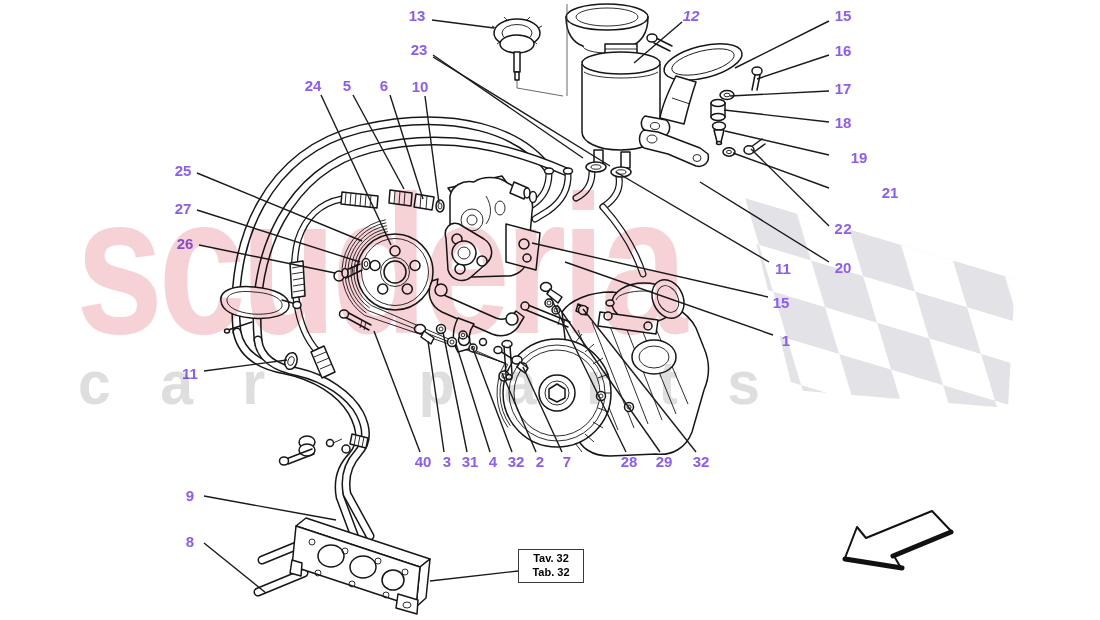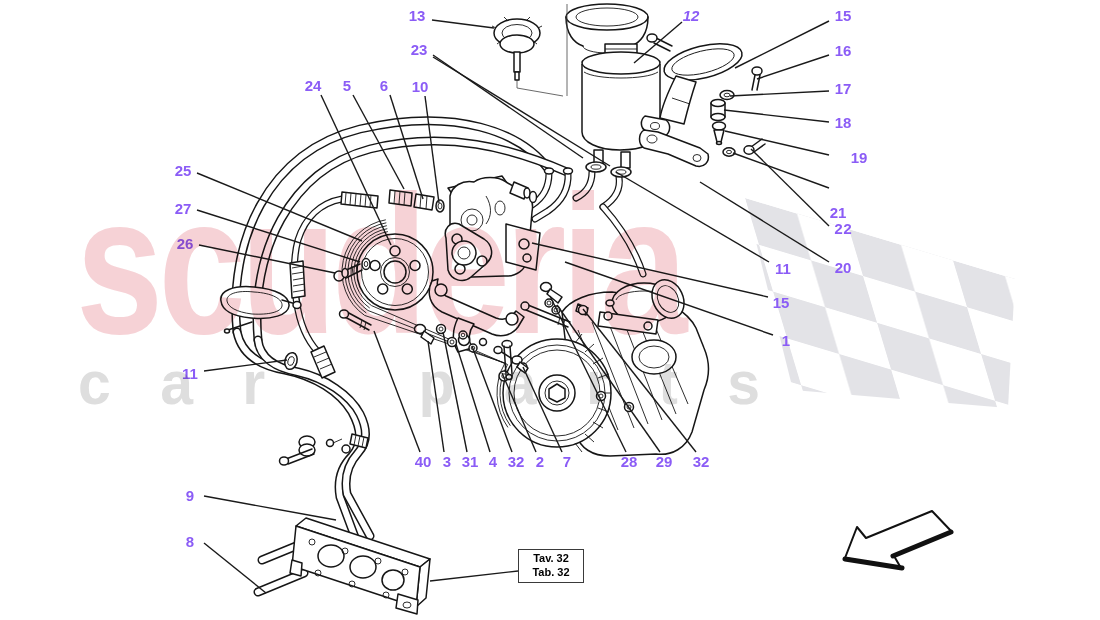--- a/index.html
+++ b/index.html
@@ -375,21 +375,21 @@
 
 <div id="callouts">
       <span class="callout" style="left: 417px; top: 15px;">13</span>
       <span class="callout" style="left: 419px; top: 49px; text-align: right;">23</span>
       <span class="callout" style="left: 691px; top: 15px; font-style: italic;">12</span>
       <span class="callout" style="left: 843px; top: 15px; text-align: right;">15</span>
       <span class="callout" style="left: 843px; top: 50px; text-align: center;">16</span>
       <span class="callout" style="left: 843px; top: 88px;">17</span>
       <span class="callout" style="left: 843px; top: 122px;">18</span>
       <span class="callout" style="left: 843px; top: 157px; margin-left: 16px;">19</span>
-      <span class="callout" style="left: 838px; top: 192px; margin-top: 20px;">21</span>
+      <span class="callout" style="left: 890px; top: 192px;">21</span>
       <span class="callout" style="left: 843px; top: 230px; font-family: Liberation Mono, monospace;">22</span>
       <span class="callout" style="left: 843px; top: 267px;">20</span>
       <span class="callout" style="left: 783px; top: 268px;">11</span>
       <span class="callout" style="left: 781px; top: 302px;">15</span>
       <span class="callout" style="left: 786px; top: 340px;">1</span>
       <span class="callout" style="left: 313px; top: 85px;">24</span>
       <span class="callout" style="left: 347px; top: 85px;">5</span>
       <span class="callout" style="left: 384px; top: 85px;">6</span>
       <span class="callout" style="left: 420px; top: 86px;">10</span>
       <span class="callout" style="left: 183px; top: 170px;">25</span>

